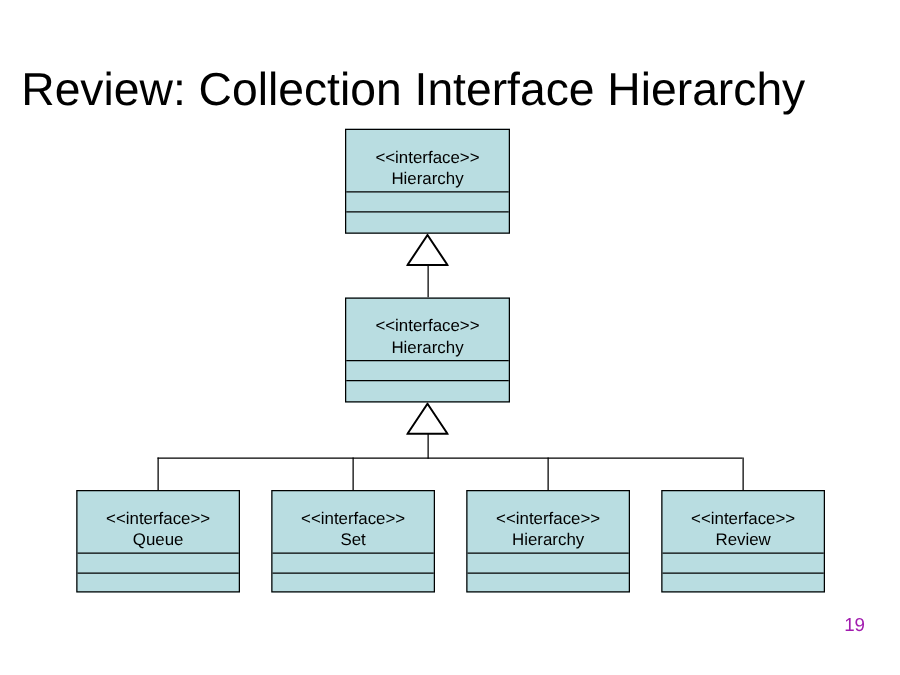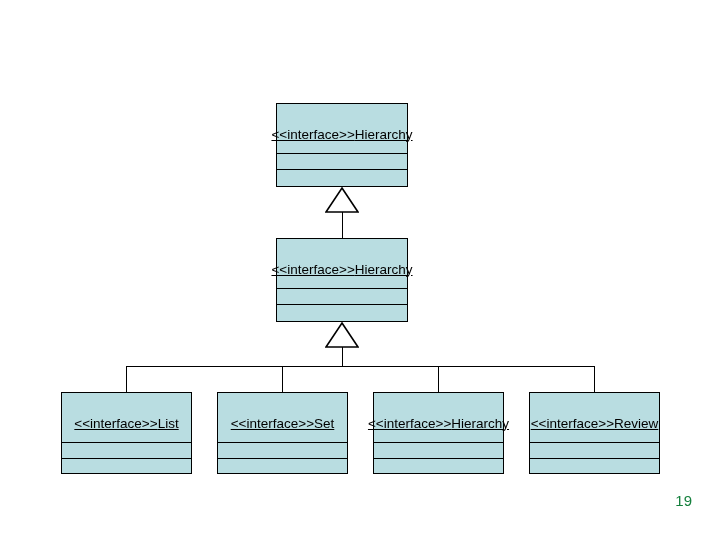--- a/index.html
+++ b/index.html
@@ -37,25 +37,24 @@
     position: absolute;
     box-sizing: border-box;
     background: #b9dde1;
     border: 1.6px solid #000000;
   }
   .uml-header {
     box-sizing: border-box;
     height: 50px;
     border-bottom: 1.6px solid #000000;
     display: flex;
-    flex-direction: row;
+    flex-direction: column;
     align-items: center;
     justify-content: center;
     padding-top: 11px;
-    text-decoration: underline;
   }
   .uml-stereotype,
   .uml-name {
     font-size: 13.5px;
     line-height: 17px;
     color: #000000;
     text-align: center;
     white-space: nowrap;
   }
   .uml-attrs {
@@ -91,29 +90,30 @@
     height: 26px;
   }
 
   
   #page-number {
     position: absolute;
     right: 28px;
     top: 492px;
     font-size: 15px;
     line-height: 18px;
-    color: #15803d;
+    color: #a21caf;
     text-align: right;
   }
 </style>
 </head>
 <body>
 
 <div id="slide">
 
+  <div id="slide-title">Review: Collection Interface Hierarchy</div>
 
   <div class="uml-box" style="left:276px; top:103px; width:132px; height:84px;">
     <div class="uml-header">
       <div class="uml-stereotype">&lt;&lt;interface&gt;&gt;</div>
       <div class="uml-name">Hierarchy</div>
     </div>
     <div class="uml-attrs"></div>
     <div class="uml-ops"></div>
   </div>
 
@@ -143,21 +143,21 @@
   <div class="hline" style="left:126px; top:366px; width:468px;"></div>
 
   <div class="vline" style="left:126px; top:366px; height:26px;"></div>
   <div class="vline" style="left:282px; top:366px; height:26px;"></div>
   <div class="vline" style="left:438px; top:366px; height:26px;"></div>
   <div class="vline" style="left:594px; top:366px; height:26px;"></div>
 
   <div class="uml-box" style="left:61px; top:392px; width:131px; height:82px;">
     <div class="uml-header">
       <div class="uml-stereotype">&lt;&lt;interface&gt;&gt;</div>
-      <div class="uml-name">List</div>
+      <div class="uml-name">Queue</div>
     </div>
     <div class="uml-attrs"></div>
     <div class="uml-ops"></div>
   </div>
 
   <div class="uml-box" style="left:217px; top:392px; width:131px; height:82px;">
     <div class="uml-header">
       <div class="uml-stereotype">&lt;&lt;interface&gt;&gt;</div>
       <div class="uml-name">Set</div>
     </div>

